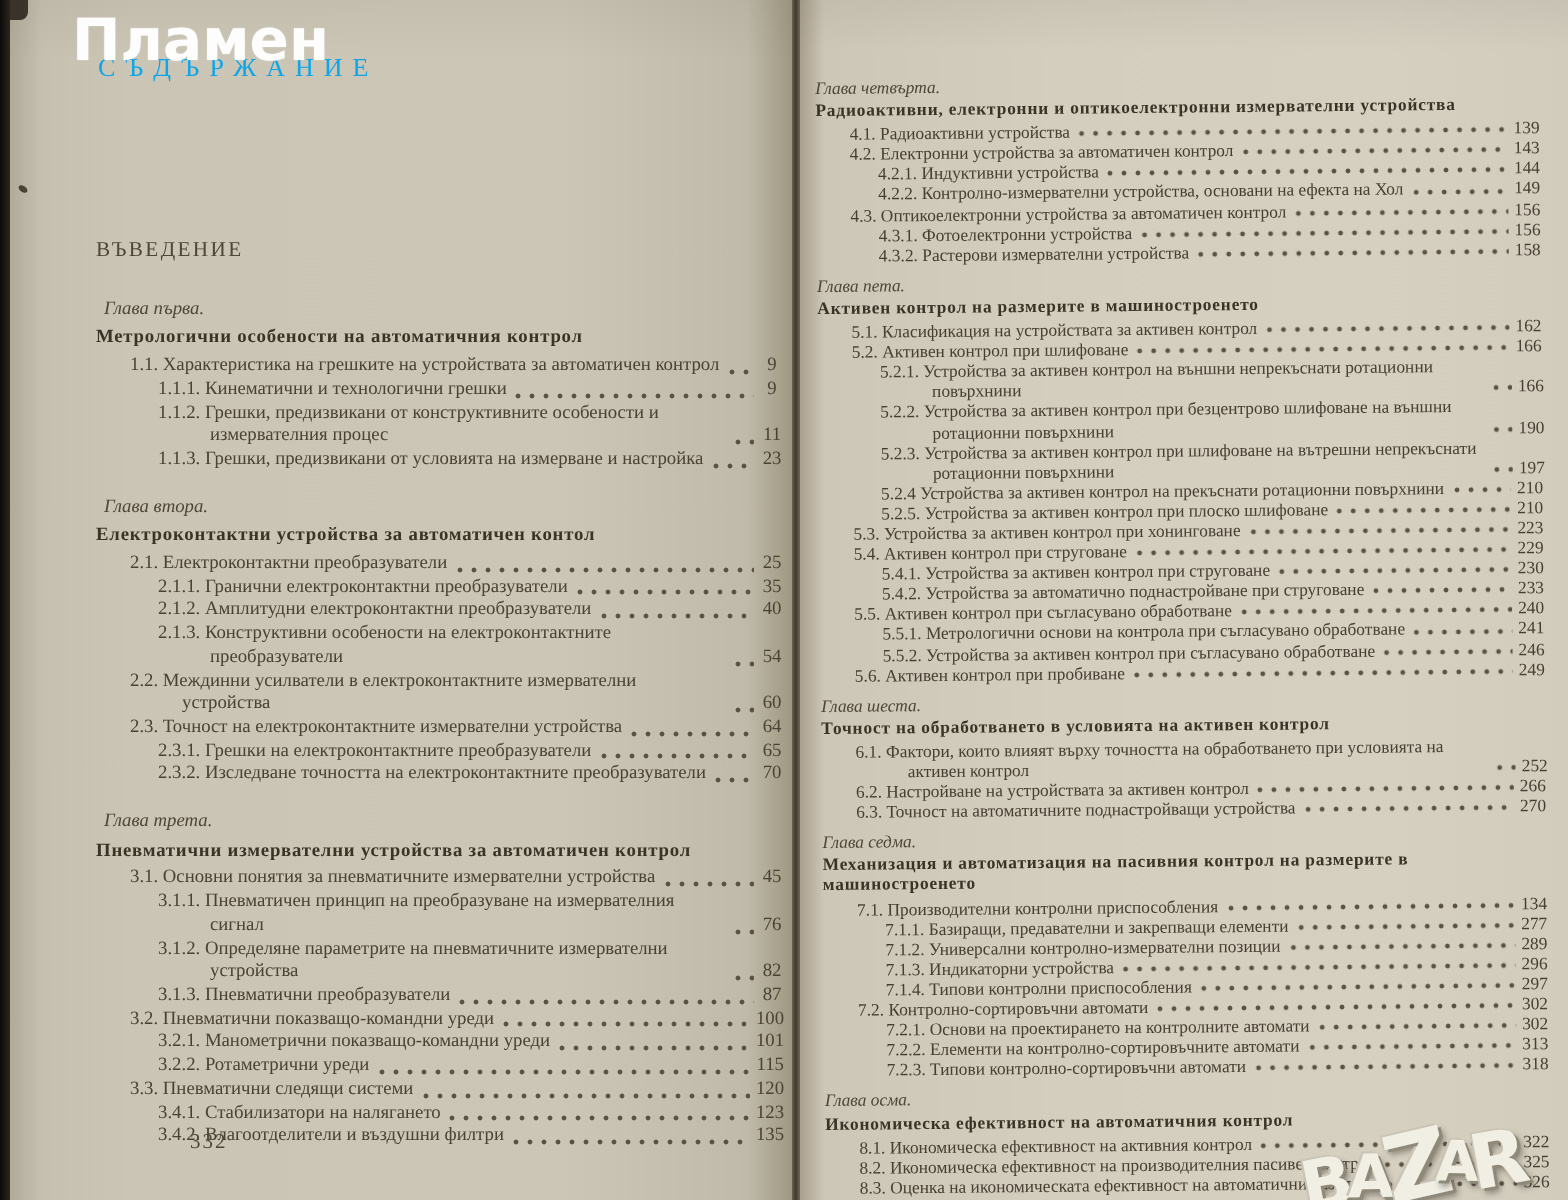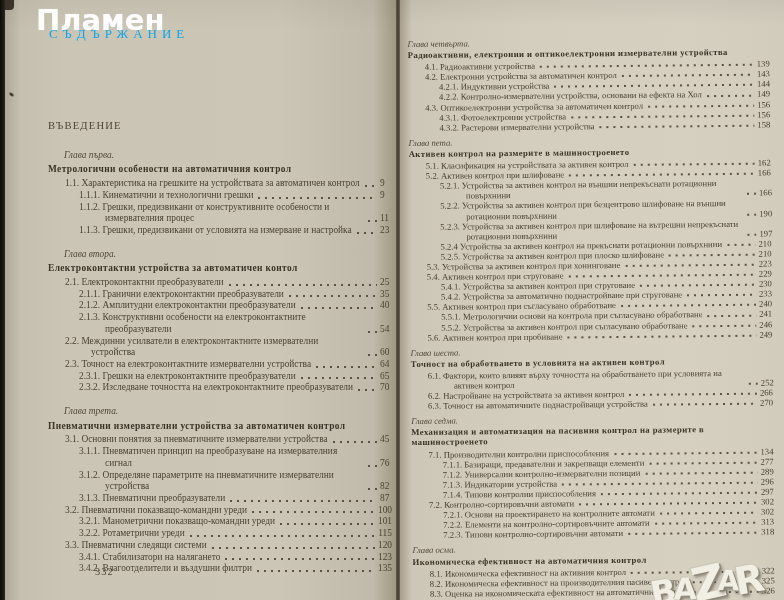--- a/index.html
+++ b/index.html
@@ -45,34 +45,34 @@
     position:absolute;left:48px;top:120px;width:344px;
     font-size:9.4px;line-height:11.7px;
   }
   .content-right{
     position:absolute;left:413px;top:34px;width:362px;
     font-size:8.7px;line-height:10.1px;
     transform:rotate(-0.55deg);transform-origin:left bottom;
     color:#463f32;
   }
   .intro-label{font-size:10.6px;letter-spacing:1.2px;margin-bottom:18px;color:#4e4637;}
-  .glava{font-style:italic;margin:12px 16px 3px;color:#4e4738;}
+  .glava{font-style:italic;margin:12px 4px 3px;color:#4e4738;}
   .content-right .glava{margin:5px 0 1px;}
   .chapter-title{font-weight:bold;letter-spacing:.4px;margin-bottom:2px;color:#3a3427;}
   .row{display:flex;align-items:flex-end;}
   .row .t{padding-left:26px;text-indent:-26px;}
   .l1{margin-left:17px;}
   .l2{margin-left:31px;}
   .l0{margin-left:17px;}
   .dots{
     flex:1 0 10px;height:4px;margin:0 3px 2px 4px;
     background-image:radial-gradient(circle at 2px 2px,#5b5242 1px,rgba(0,0,0,0) 1.4px);
     background-size:7px 4px;background-repeat:repeat-x;background-position:0 0;
   }
-  .pg{white-space:nowrap;text-align:left;min-width:12px;}
+  .pg{white-space:nowrap;text-align:center;min-width:12px;}
 
   .folio{position:absolute;left:95px;top:566px;font-size:10.5px;letter-spacing:1px;color:#4e4738;}
 
   .wm-bazar{
     position:absolute;right:-6px;bottom:-4px;width:170px;height:72px;
     transform:rotate(-7deg);
     font-family:"DejaVu Sans","Liberation Sans",sans-serif;font-weight:bold;
     color:#f1eee4;display:flex;align-items:flex-end;justify-content:center;
     pointer-events:none;
   }

